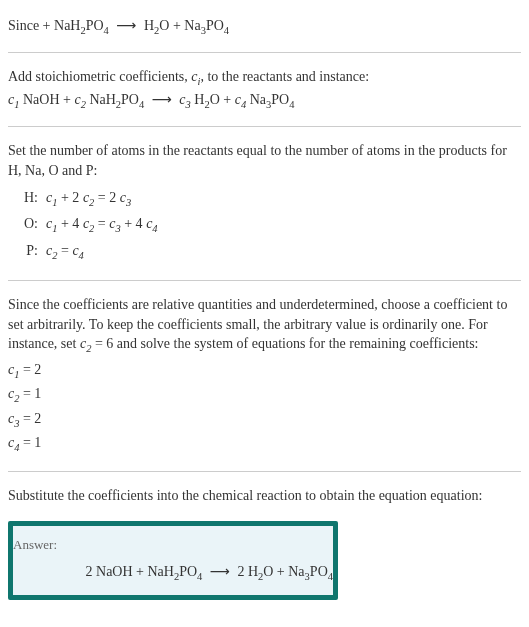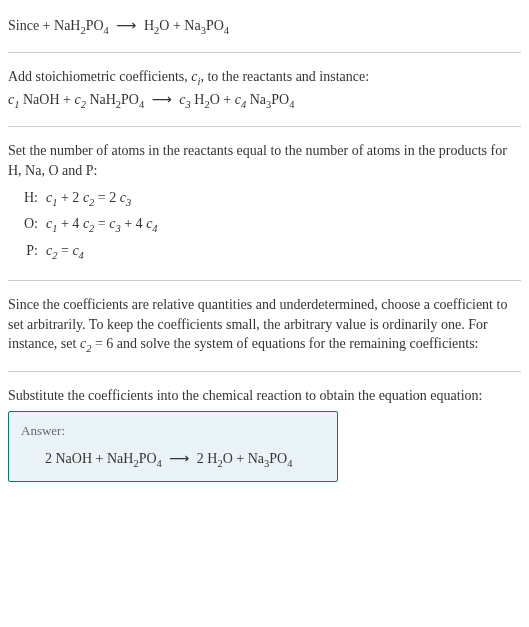--- a/index.html
+++ b/index.html
@@ -40,35 +40,36 @@
       text-align: right;
       width: 30px;
     }
     .coef-list {
       margin-top: 2px;
     }
     .coef-list div {
       padding: 1px 0;
     }
     .answer-box {
-      border: 1px solid #0f766e;
+      border: 5px solid #0f766e;
       background: #eaf4f8;
-      padding: 10px 12px;
+      padding: 10px 0;
       border-radius: 2px;
-      margin-top: 6px;
+      margin-top: 16px;
       display: inline-block;
       min-width: 330px;
     }
     .answer-label {
       color: #666;
       font-size: 13px;
       margin-bottom: 8px;
     }
     .answer-eq {
       padding-left: 24px;
+      text-align: right;
     }
     .arrow {
       padding: 0 4px;
     }
   </style>
 </head>
 <body>
 
 <div class="section">
   <div>
@@ -108,20 +109,26 @@
   </tbody>
     </table>
 </div>
 
 <hr class="divider">
 
 <div class="section">
   <div>
     <span>Since the coefficients are relative quantities and underdetermined, choose a coefficient to set arbitrarily. To keep the coefficients small, the arbitrary value is ordinarily one. For instance, set </span><i><span>c</span><sub>2</sub></i><span> = 6 and solve the system of equations for the remaining coefficients:</span>
   </div>
+  <div class="coef-list">
+    <div><i><span>c</span><sub>1</sub></i><span> = 2</span></div>
+    <div><i><span>c</span><sub>2</sub></i><span> = 1</span></div>
+    <div><i><span>c</span><sub>3</sub></i><span> = 2</span></div>
+    <div><i><span>c</span><sub>4</sub></i><span> = 1</span></div>
+  </div>
 </div>
 
 <hr class="divider">
 
 <div class="section">
   <div>Substitute the coefficients into the chemical reaction to obtain the equation equation:</div>
   <div class="answer-box">
     <div class="answer-label">Answer:</div>
     <div class="answer-eq">
       <span>2 NaOH + NaH</span><sub>2</sub><span>PO</span><sub>4</sub><span class="arrow"> ⟶ </span><span>2 H</span><sub>2</sub><span>O + Na</span><sub>3</sub><span>PO</span><sub>4</sub>

